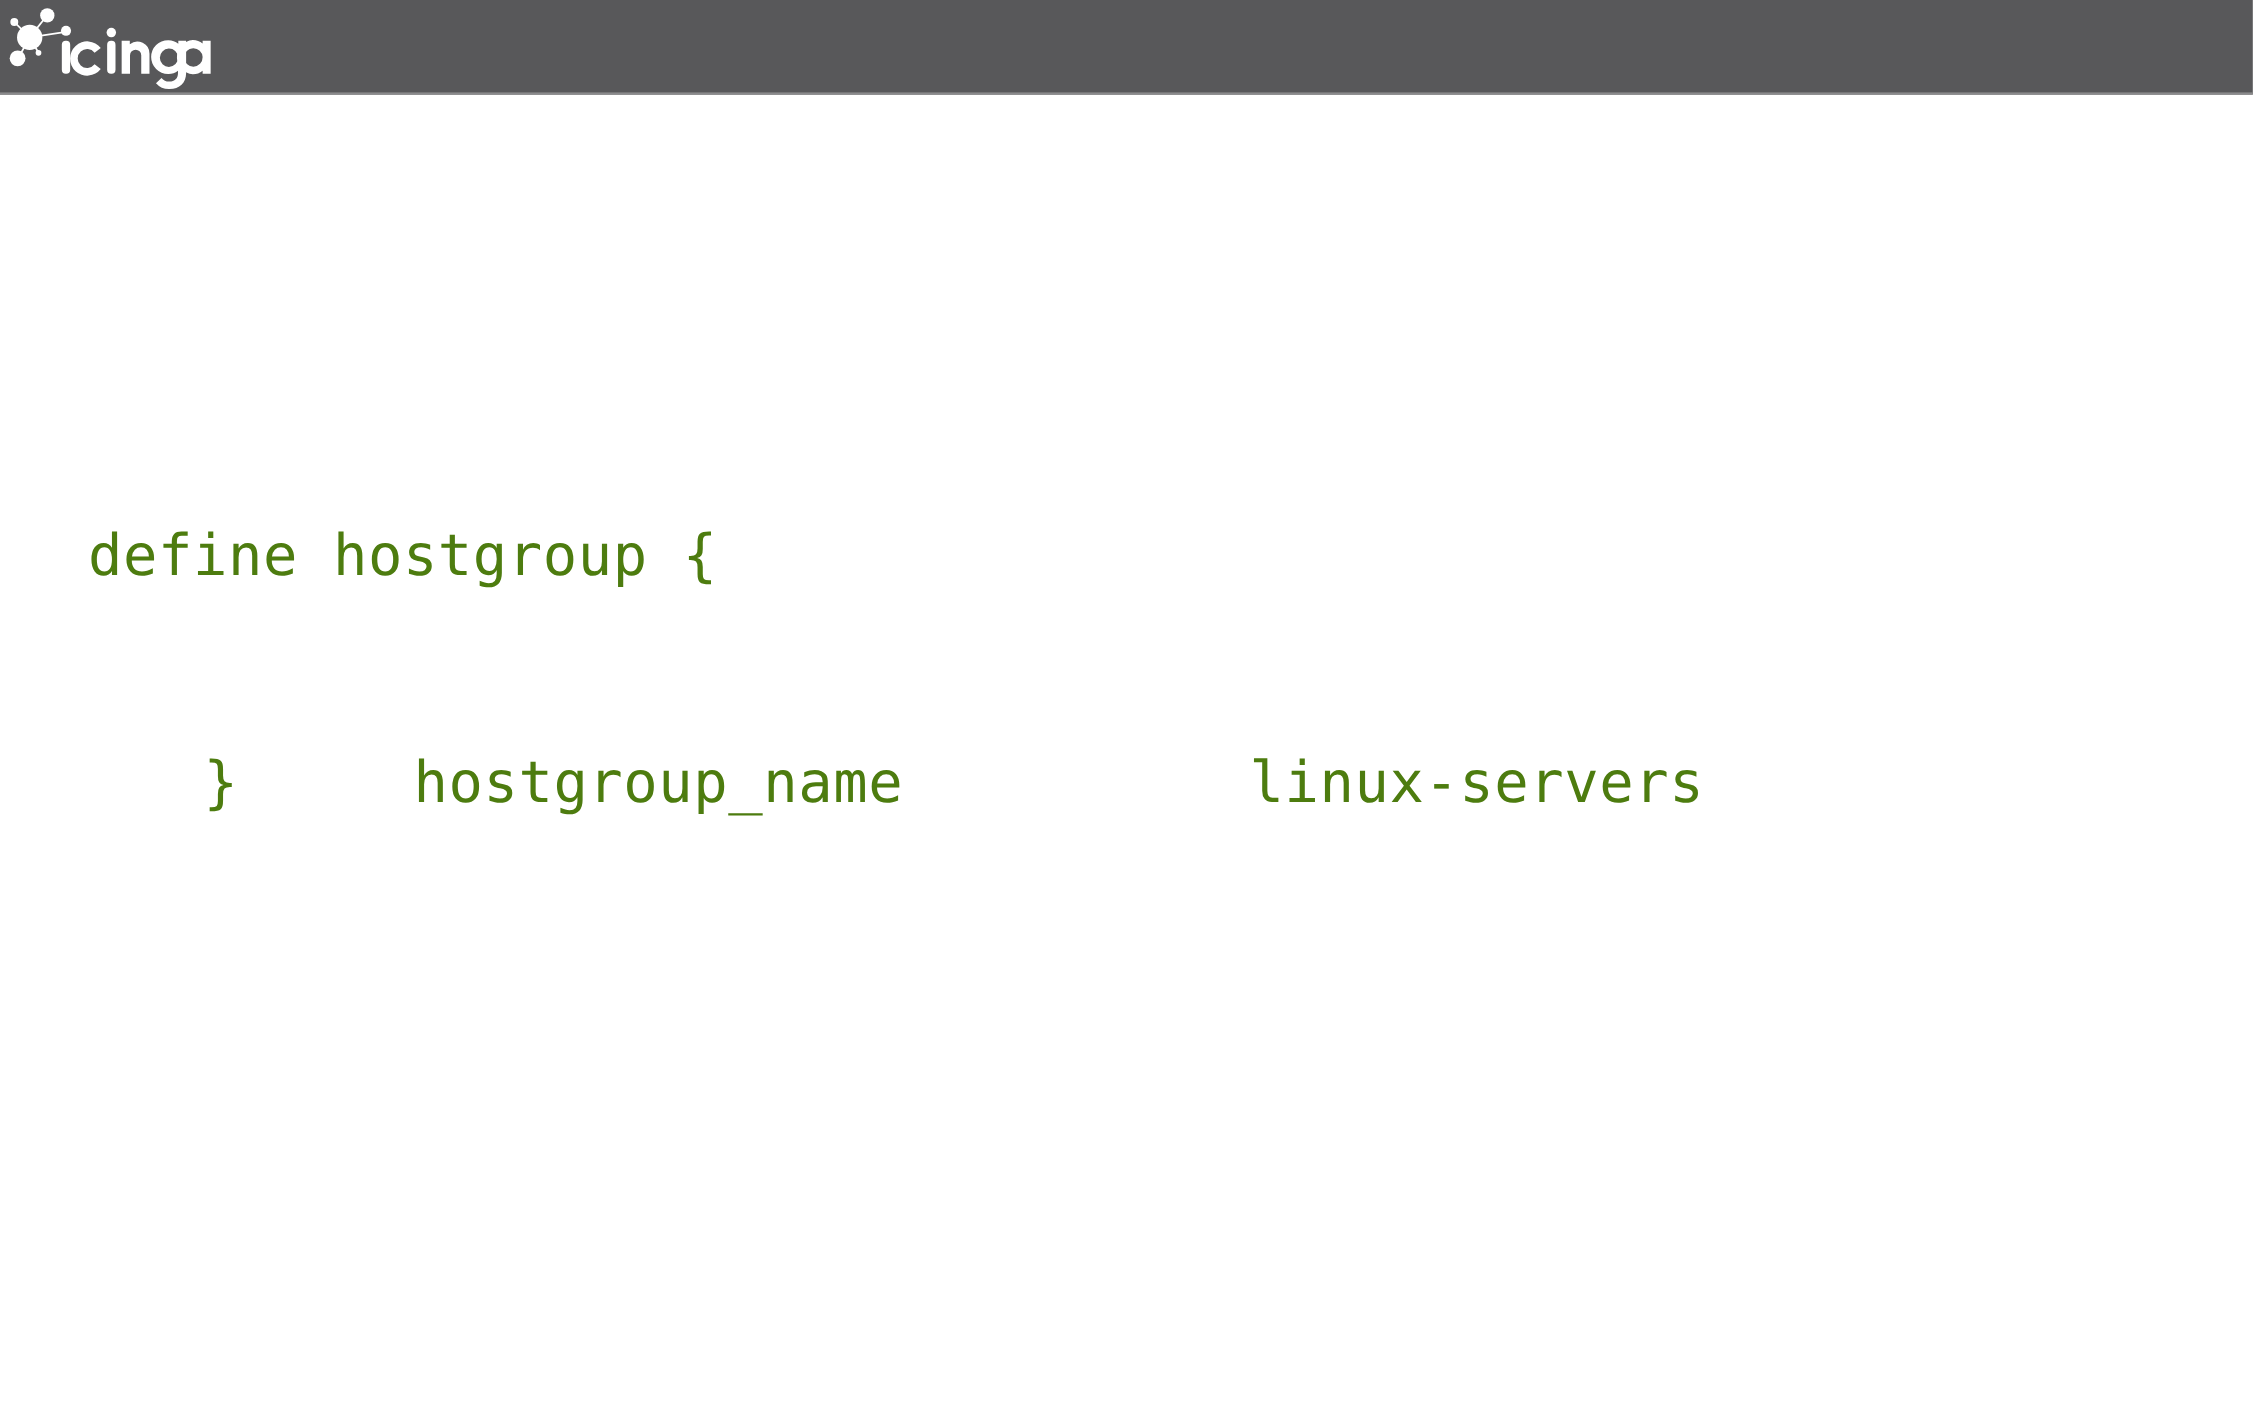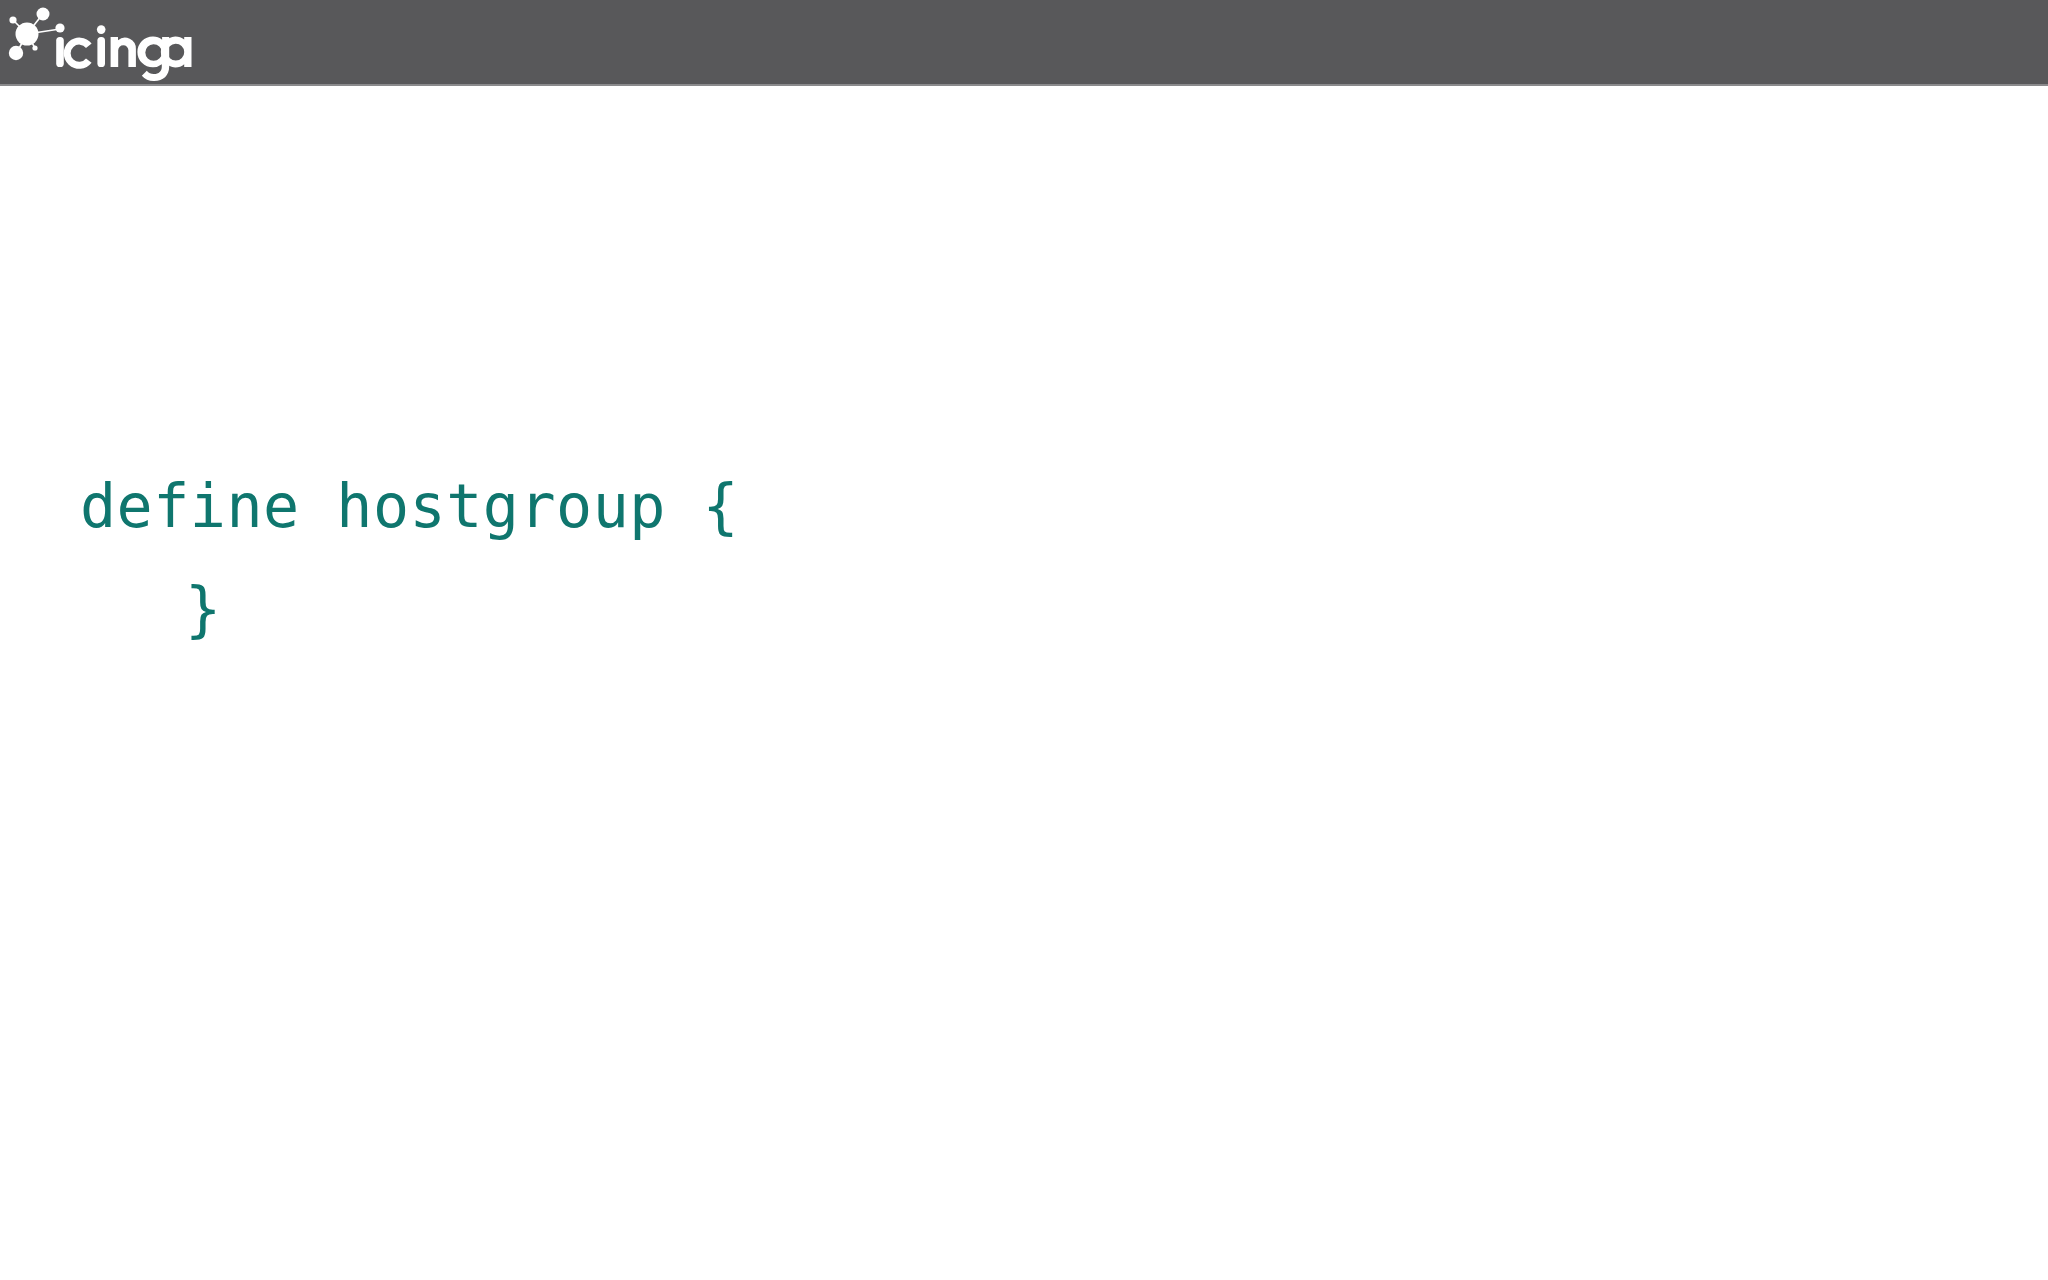--- a/index.html
+++ b/index.html
@@ -51,24 +51,24 @@
     top: 455px;
     width: 1900px;
   }
 
   .code-line {
     display: block;
     position: relative;
     height: 103px;
     white-space: pre;
     font-family: "DejaVu Sans Mono", "Liberation Mono", monospace;
-    font-size: 60px;
+    font-size: 52px;
     font-weight: 400;
     line-height: 103px;
-    color: #0f766e;
+    color: #4d7c0f;
     letter-spacing: 0.5px;
   }
 
   .code-line.indent {
     padding-left: 105px;
   }
 
   .code-key {
     display: inline-block;
     width: 760px;
@@ -120,20 +120,23 @@
 
         <path d="M189.5 67h-7.3v-2.7a13.6 13.6 0 0 1-9 3.2 15.6 15.6 0 0 1 0-31.1 13.6 13.6 0 0 1 9 3.2V37h7.3zm-7.3-15.1a8.4 8.4 0 1 0-8.4 8.7 8.4 8.4 0 0 0 8.4-8.7z"></path>
       </g>
     </svg>
   </div>
 
   <div class="code-block">
 
     <span class="code-line">define hostgroup {</span>
 
+    <span class="code-line indent">
+      <span class="code-key">hostgroup_name</span><span class="code-value">linux-servers</span>
+    </span>
 
 
 
     <span class="code-line indent">}</span>
 
   </div>
 
 </div>
 
 </body></html>

